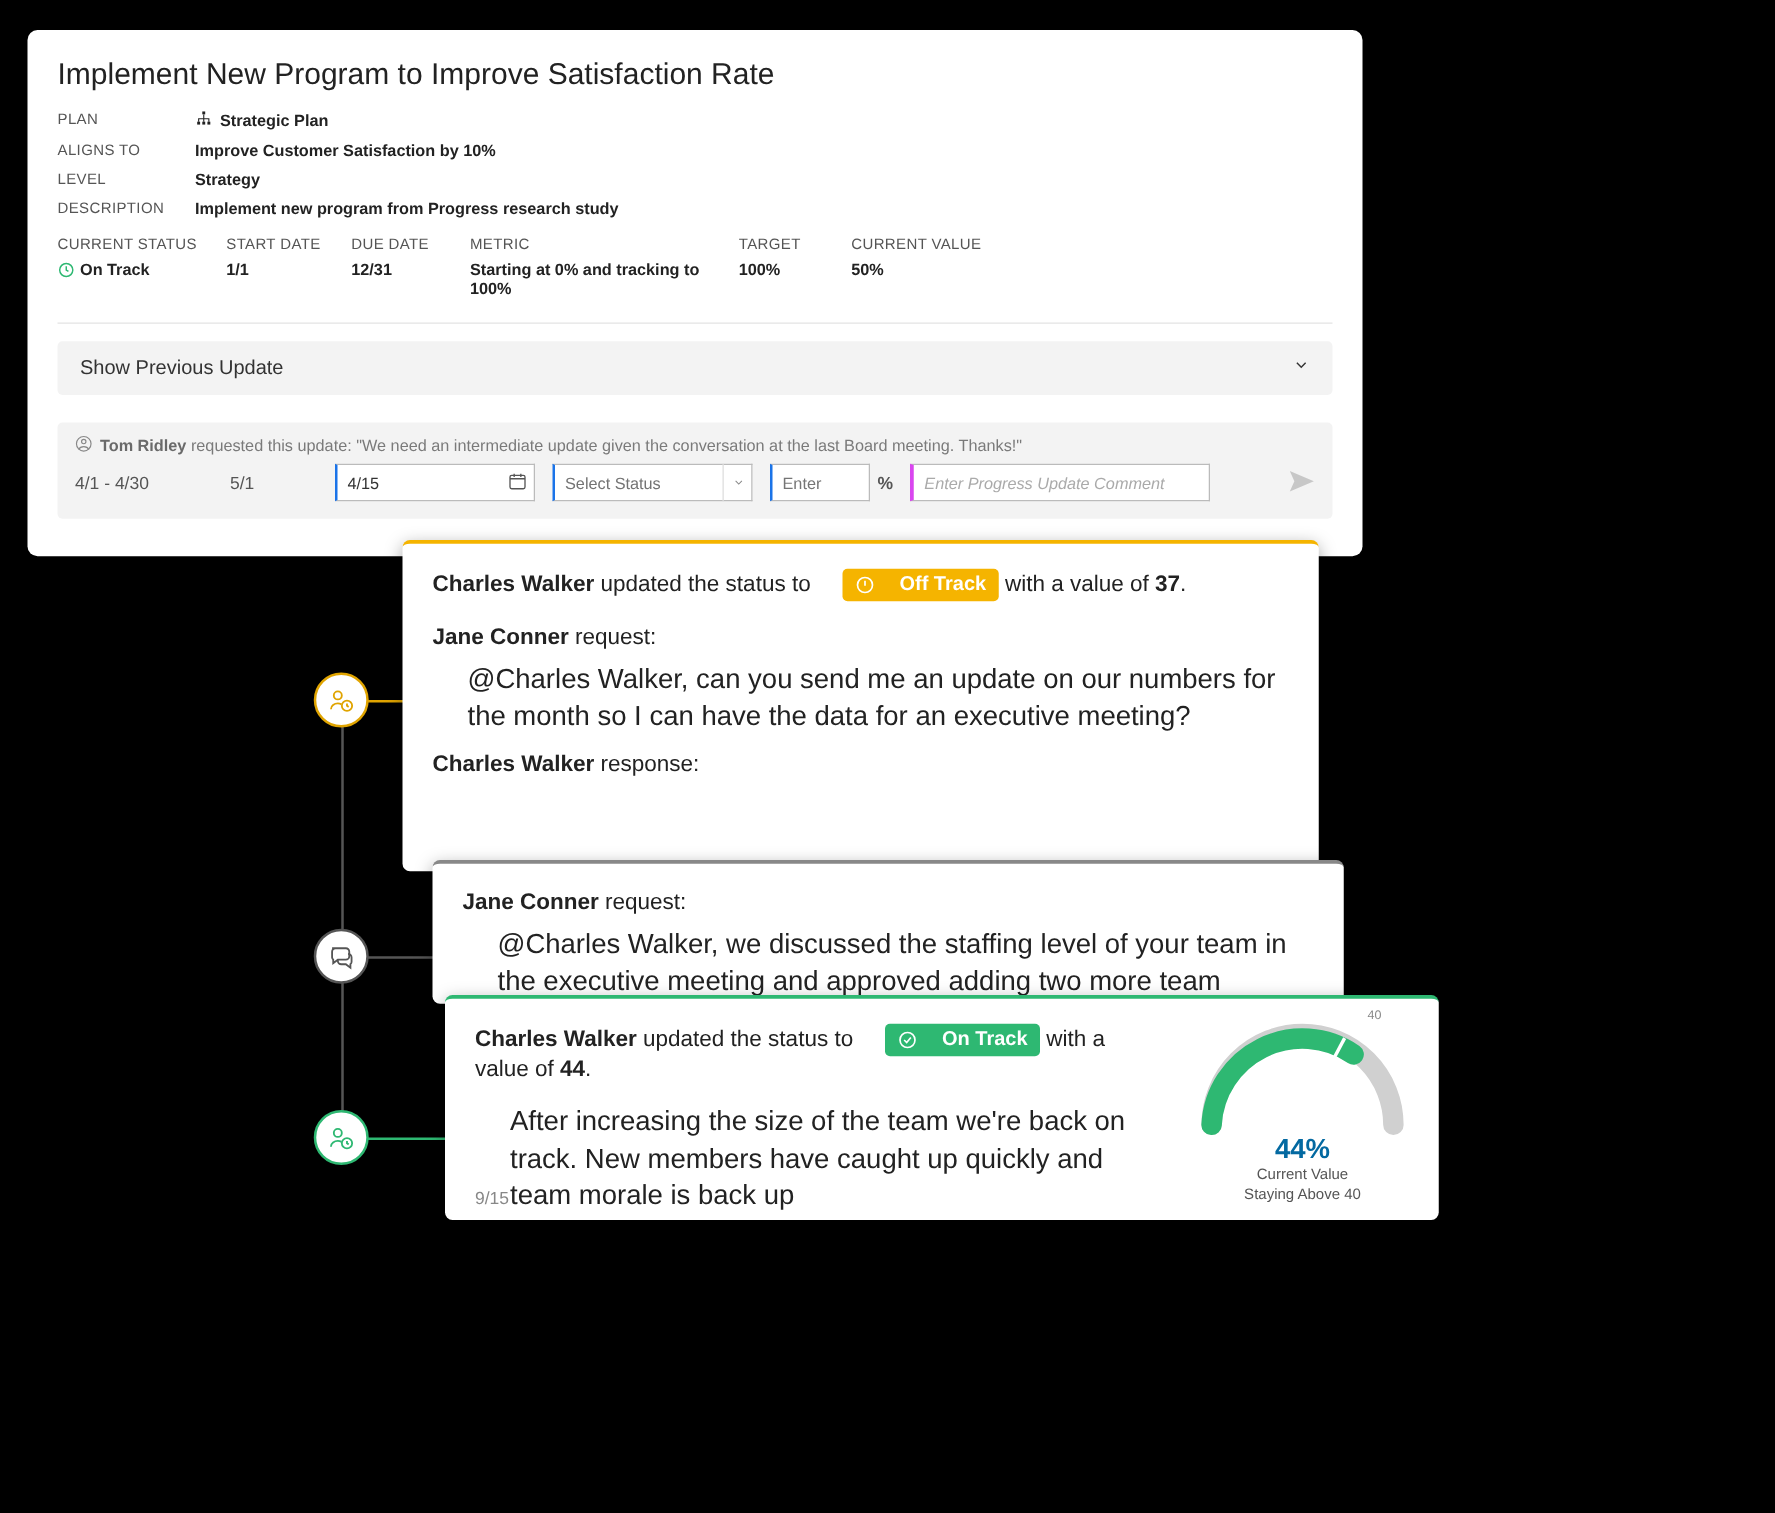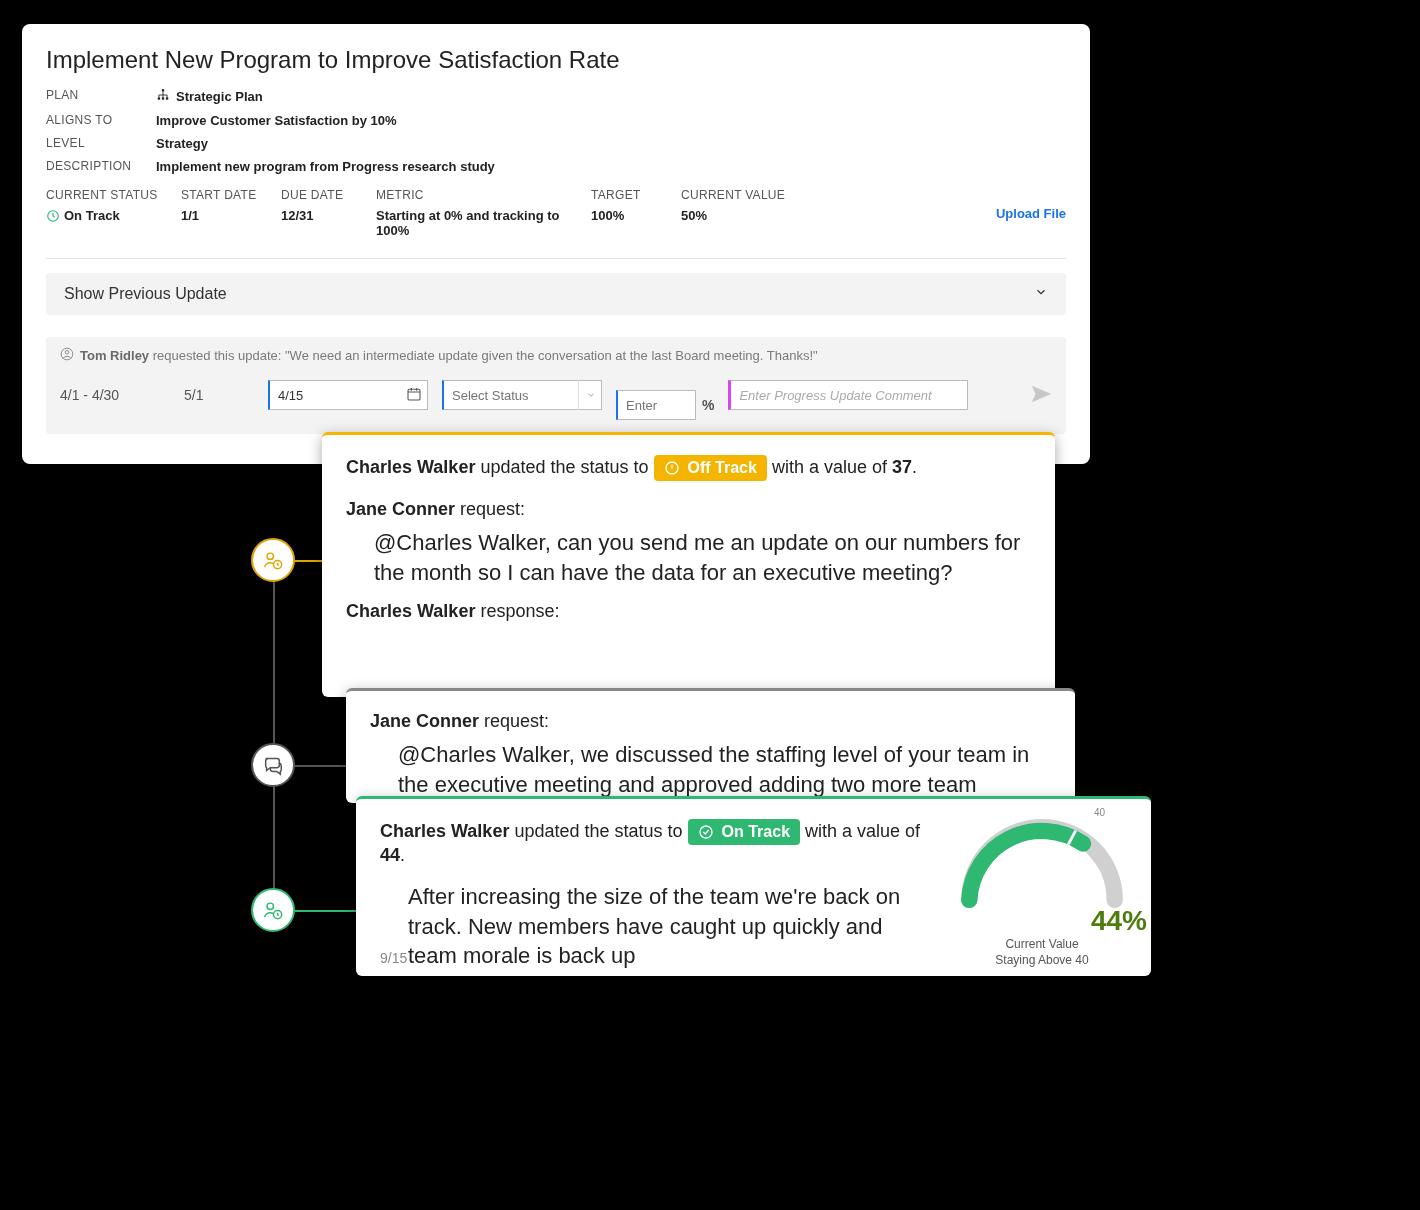--- a/index.html
+++ b/index.html
@@ -61,21 +61,21 @@
   .date-field input, .select-field select, .enter-field input, .comment-field input{
     height:30px; border:1px solid #bbb; border-left:2px solid #1a73e8;
     padding:0 8px; font-size:13px; color:#333; background:#fff; outline:none; width:100%;
   }
   .date-field .cal-icon{position:absolute; right:6px; top:6px;}
   .date-field .cal-icon svg{width:16px;height:16px;}
   .select-field{width:160px; position:relative;}
   .select-field .sel{display:flex;align-items:center;padding:0 8px;height:30px;border:1px solid #bbb;border-left:2px solid #1a73e8;background:#fff;color:#737373;font-size:13px;}
   .select-field .sel-chev{position:absolute;right:0;top:0;bottom:0;width:24px;border-left:1px solid #ddd;display:flex;align-items:center;justify-content:center;}
   .select-field .sel-chev svg{width:10px;height:10px;}
-  .enter-wrap{display:flex;align-items:center;gap:6px;margin-top:20px;}
+  .enter-wrap{display:flex;align-items:center;gap:6px;}
   .enter-field{width:80px;}
   .pct{font-size:14px;color:#555;font-weight:700;}
   .comment-field{width:240px;}
   .comment-field input{border-left:3px solid #d946ef; color:#999; font-style:italic;}
   .comment-field input::placeholder{font-style:italic;color:#aaa;}
   .send-icon{margin-left:auto; color:#c7c7c7;}
   .send-icon svg{width:22px;height:22px;}
 
   
   .timeline-card {
@@ -89,31 +89,31 @@
 
   .card1 { top:432px; left:322px; width:733px; height:265px; }
   .card2 { top:688px; left:346px; width:729px; height:115px; }
   .card3 { top:796px; left:356px; width:795px; height:180px; }
 
   .card-line { font-size:18px; color:#222; margin-bottom:8px; }
   .card-line b{font-weight:700;}
   .card-body { font-size:22px; color:#222; padding-left:28px; line-height:1.35; margin-bottom:14px;}
 
   .badge {
-    display:inline-flex; align-items:center; gap:8px;
+    display:inline-flex; align-items:center; gap:20px;
     padding:4px 10px; border-radius:4px; color:#fff;
-    font-size:16px; font-weight:600; vertical-align:middle;
+    font-size:16px; font-weight:600; vertical-align:middle;margin-left:20px;
   }
   .badge svg{width:16px;height:16px;}
   .badge-off{background:#f5b400;}
   .badge-on{background:#2eb872;}
 
   .card3 .left{width:545px;}
   .card3 .right{position:absolute; right:4px; top:10px; width:210px; text-align:center;}
-  .gauge-val{font-size:28px;font-weight:700;color:#4d7c0f;margin-top:-8px;text-align:right;}
+  .gauge-val{font-size:22px;font-weight:700;color:#0369a1;margin-top:-8px;}
   .gauge-lbl{font-size:12px;color:#555;}
   .gauge-sub{font-size:12px;color:#555;margin-top:2px;}
   .gauge-tick{font-size:10px;color:#888;position:absolute;top:-2px;left:50%;transform:translateX(52px);}
   .date-footer{position:absolute;left:24px;bottom:10px;font-size:14px;color:#888;}
 
   
   .rail { position:absolute; left:273px; top:560px; width:2px; height:352px; background:#555; }
   .rail-h { position:absolute; height:2px; background:inherit; }
   .rail-h1 { left:273px; top:560px; width:52px; background:#e0a400; }
   .rail-h2 { left:273px; top:765px; width:76px; background:#555; }
@@ -189,23 +189,20 @@
       <div class="small-val">Starting at 0% and tracking to 100%</div>
     </div>
     <div class="status-col col-target">
       <div class="small-label">TARGET</div>
       <div class="small-val">100%</div>
     </div>
     <div class="status-col col-curval">
       <div class="small-label">CURRENT VALUE</div>
       <div class="small-val">50%</div>
     </div>
-    <div class="status-col col-flex">
-      <span class="upload-link">Upload File</span>
-    </div>
   </div>
 
   <div class="hr"></div>
 
   <div class="prev-update-bar">
     <span>Show Previous Update</span>
     <span class="chev-down">
       <svg viewBox="0 0 24 24" fill="none" stroke="#333" stroke-width="2">
           <path d="M6 9l6 6 6-6"></path>
         </svg>

